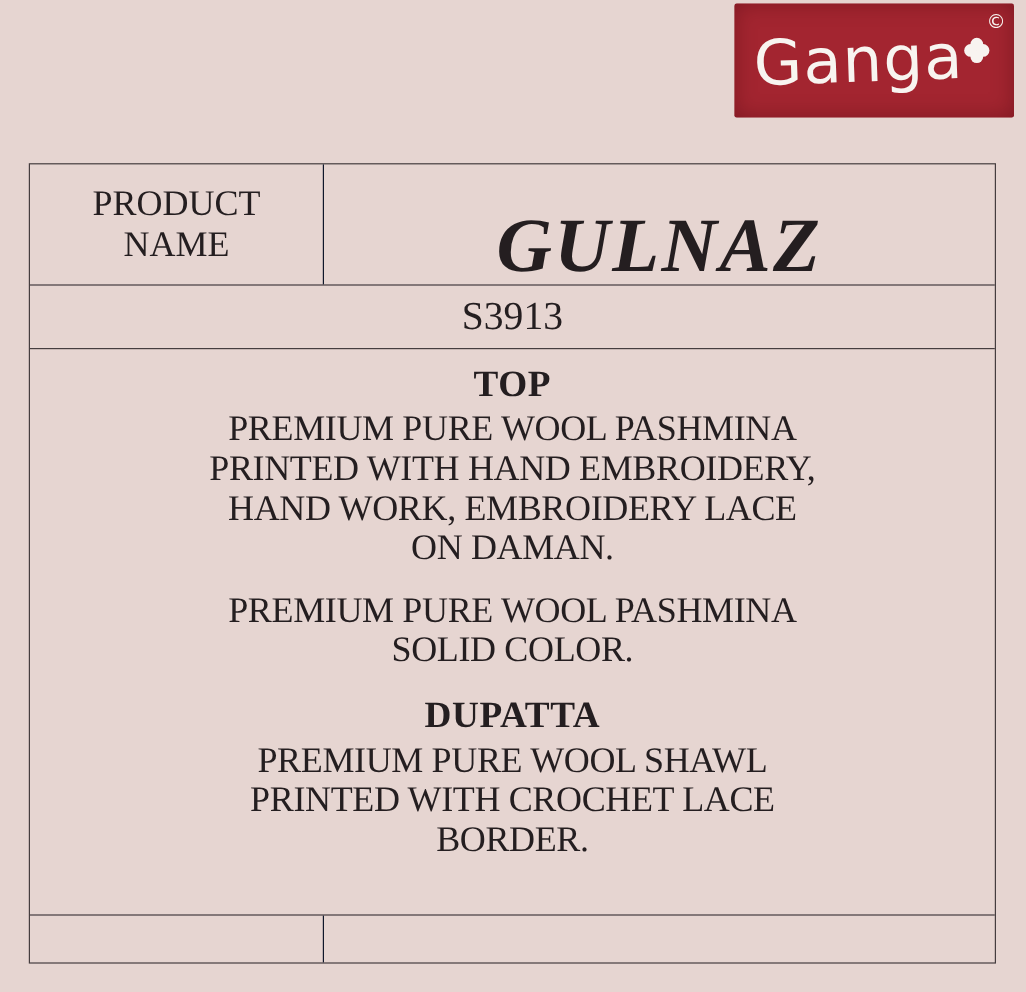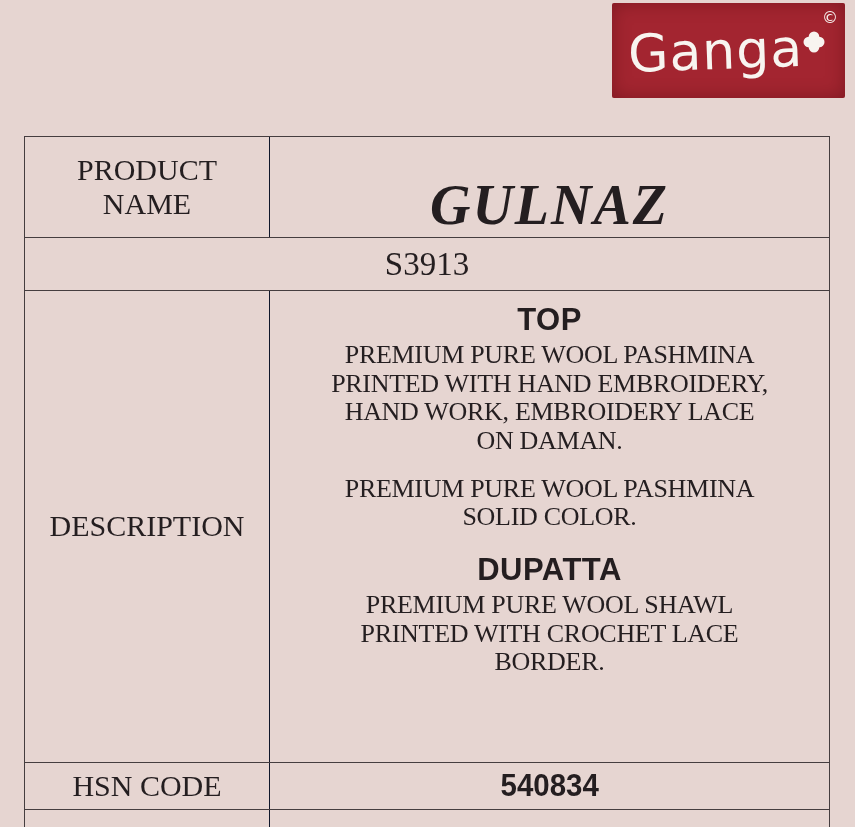--- a/index.html
+++ b/index.html
@@ -98,21 +98,21 @@
     overflow: visible;
   }
 
   .row-product { height: 100px; }
   .row-dno     { height: 53px; }
   .row-desc    { height: 472px; }
   .row-hsn     { height: 47px; }
   .row-partial { height: 40px; }
 
   .product-value {
-    font-size: 56px;
+    font-size: 64px;
     font-weight: bold;
     font-style: italic;
     letter-spacing: 2px;
     margin-top: 36px;
   }
   .dno-value {
     font-size: 33px;
     font-weight: normal;
   }
   .hsn-value {
@@ -125,29 +125,29 @@
 
   
   .desc-cell {
     flex-direction: column;
     justify-content: flex-start;
     padding-top: 10px;
   }
   .desc-section { margin-bottom: 19px; }
   .desc-section:last-child { margin-bottom: 16px; }
   .desc-heading {
-    font-family: Liberation Sans, sans-serif;
+    font-family: Liberation Serif, serif;
     font-weight: bold;
     font-size: 31px;
     line-height: 1.2;
     margin-bottom: 3px;
     letter-spacing: 0.5px;
   }
   .desc-body {
-    font-size: 26px;
+    font-size: 30px;
     line-height: 1.1;
     white-space: pre;
     letter-spacing: -0.3px;
   }
 </style>
 </head>
 <body>
 
 <div class="stage">
 
@@ -177,23 +177,20 @@
       </div>
     </div>
 
     <div class="row row-dno">
       <div class="cell-value">
         <span class="dno-value">S3913</span>
       </div>
     </div>
 
     <div class="row row-desc">
-      <div class="cell-label">
-        <span class="label-text">DESCRIPTION</span>
-      </div>
       <div class="cell-value desc-cell">
 
         <div class="desc-section">
           <div class="desc-heading">TOP</div>
           <div class="desc-body">PREMIUM PURE WOOL PASHMINA
 PRINTED WITH HAND EMBROIDERY,
 HAND WORK, EMBROIDERY LACE
 ON DAMAN.</div>
         </div>
 
@@ -205,28 +202,20 @@
         <div class="desc-section">
           <div class="desc-heading">DUPATTA</div>
           <div class="desc-body">PREMIUM PURE WOOL SHAWL
 PRINTED WITH CROCHET LACE
 BORDER.</div>
         </div>
 
       </div>
     </div>
 
-    <div class="row row-hsn">
-      <div class="cell-label">
-        <span class="label-text">HSN CODE</span>
-      </div>
-      <div class="cell-value">
-        <span class="hsn-value">540834</span>
-      </div>
-    </div>
 
     <div class="row row-partial">
       <div class="cell-label"></div>
       <div class="cell-value"></div>
     </div>
 
   </div>
 </div>
 
 </body></html>

